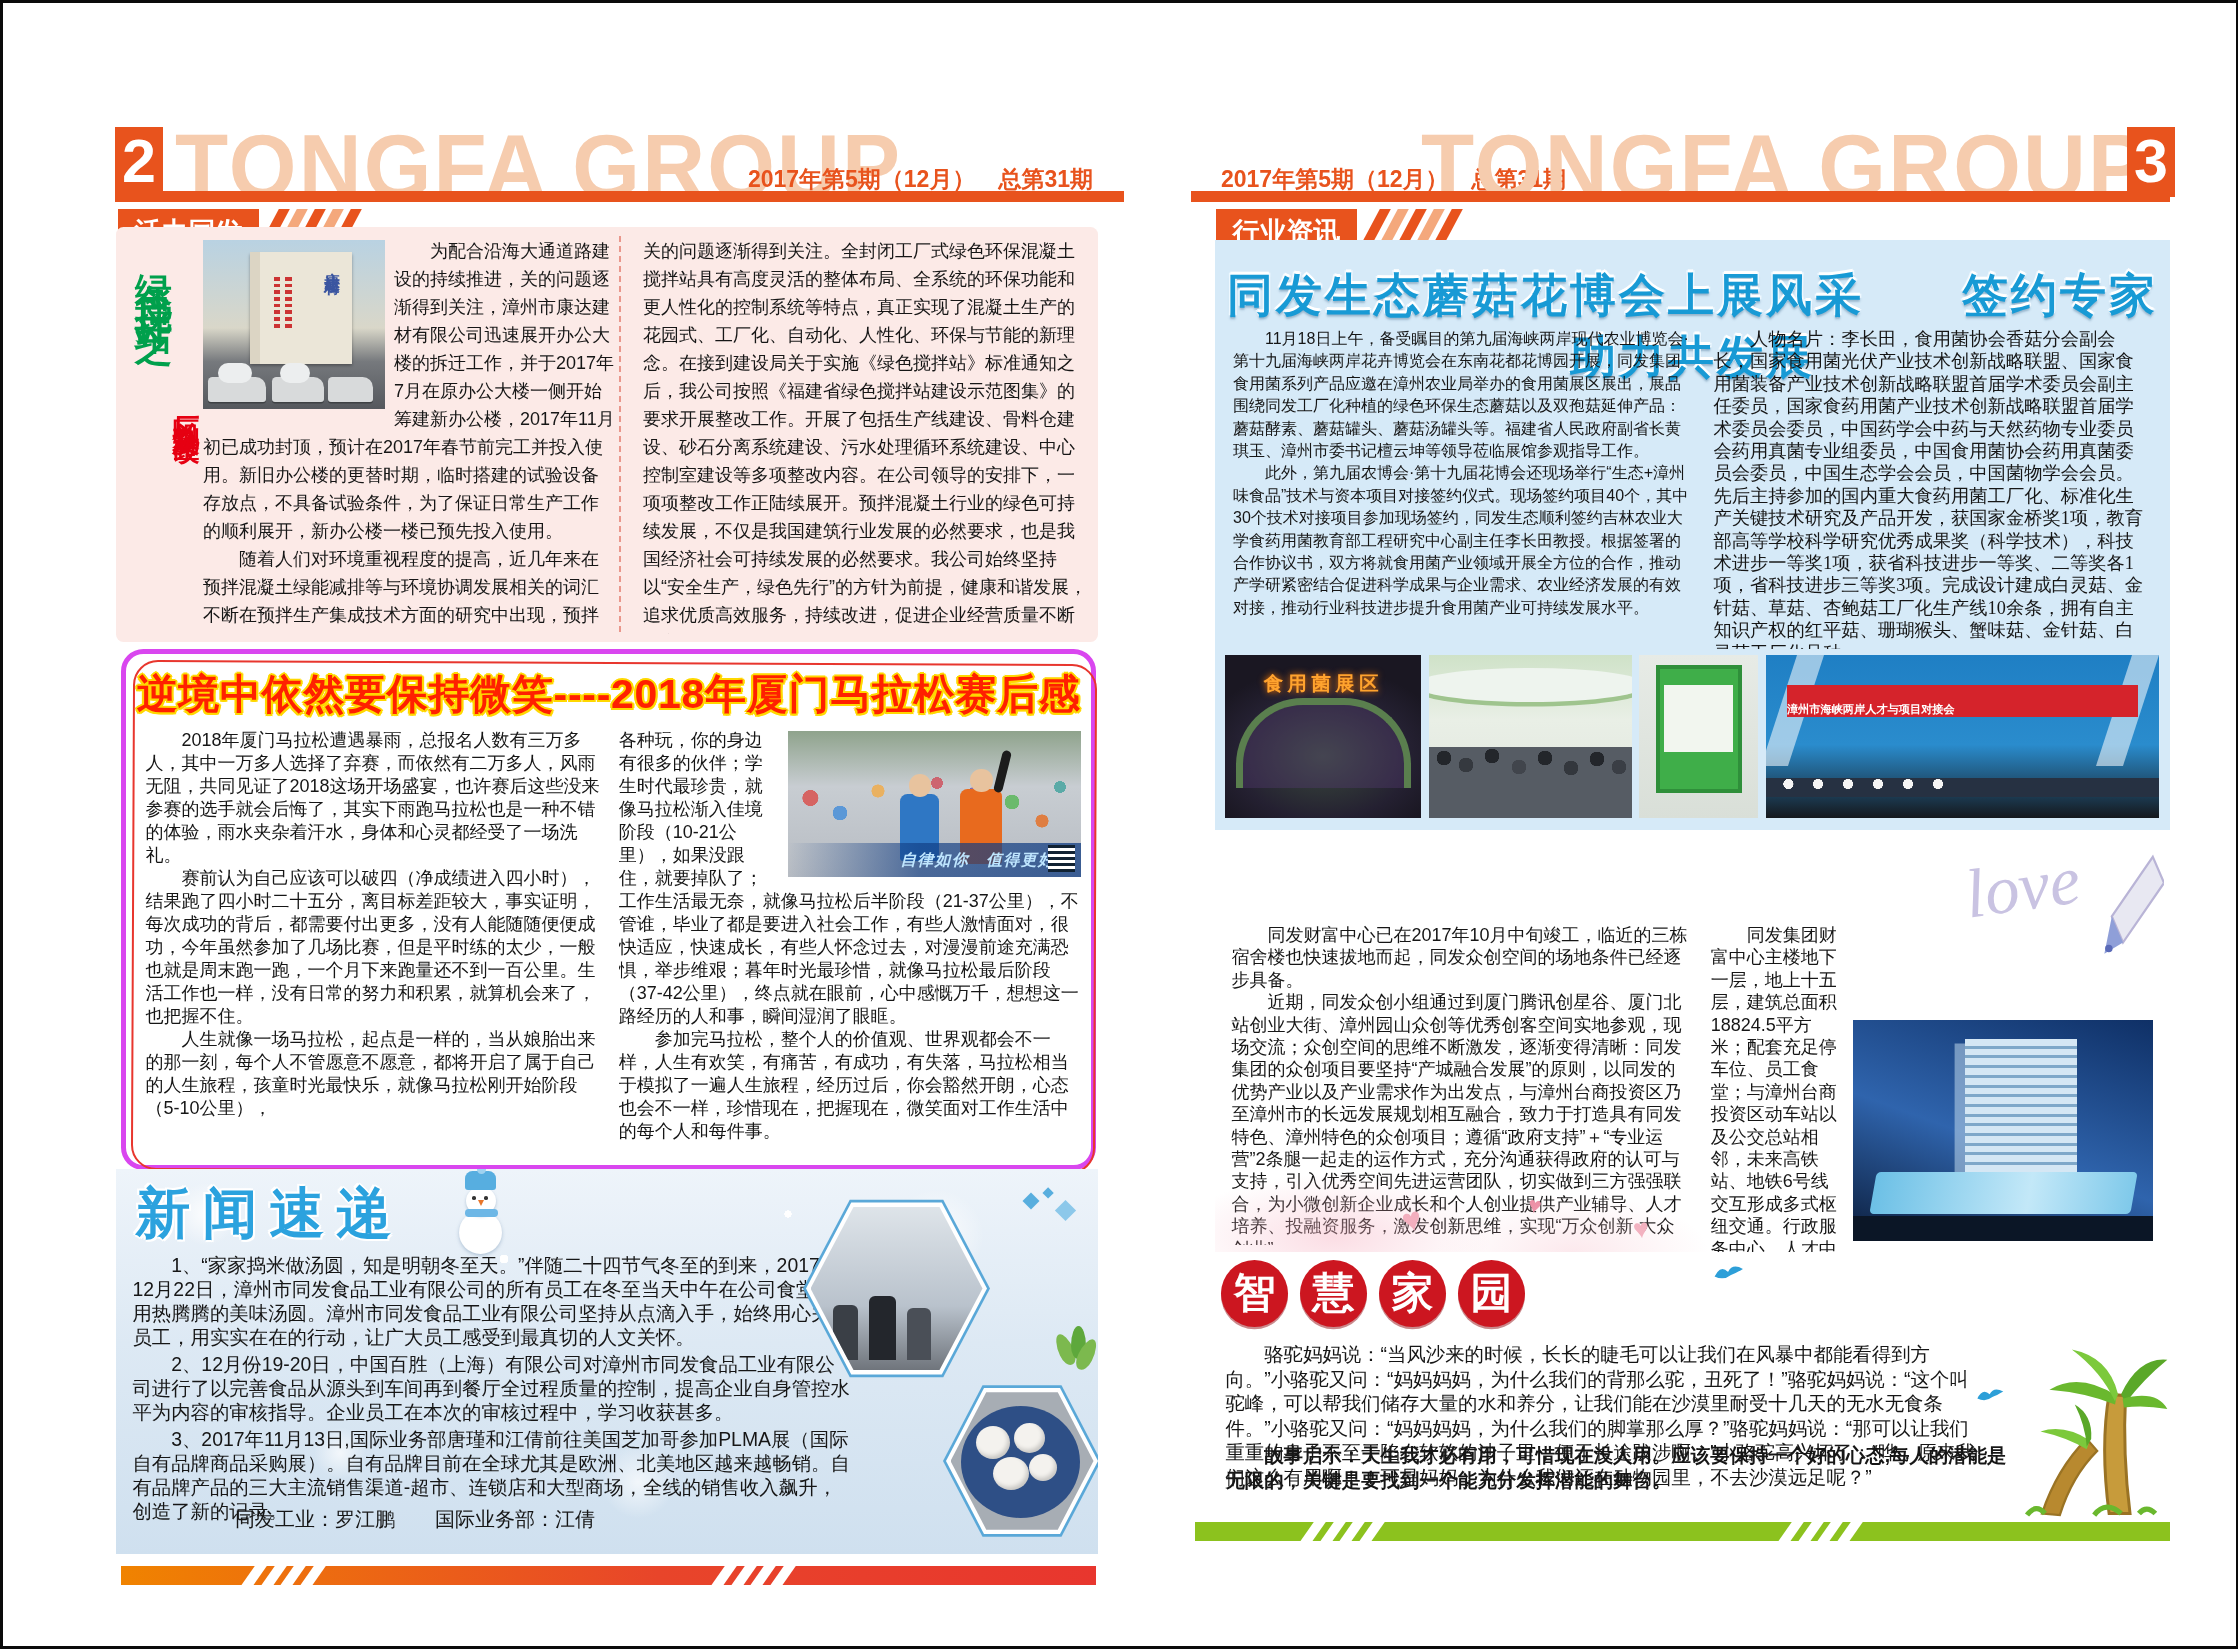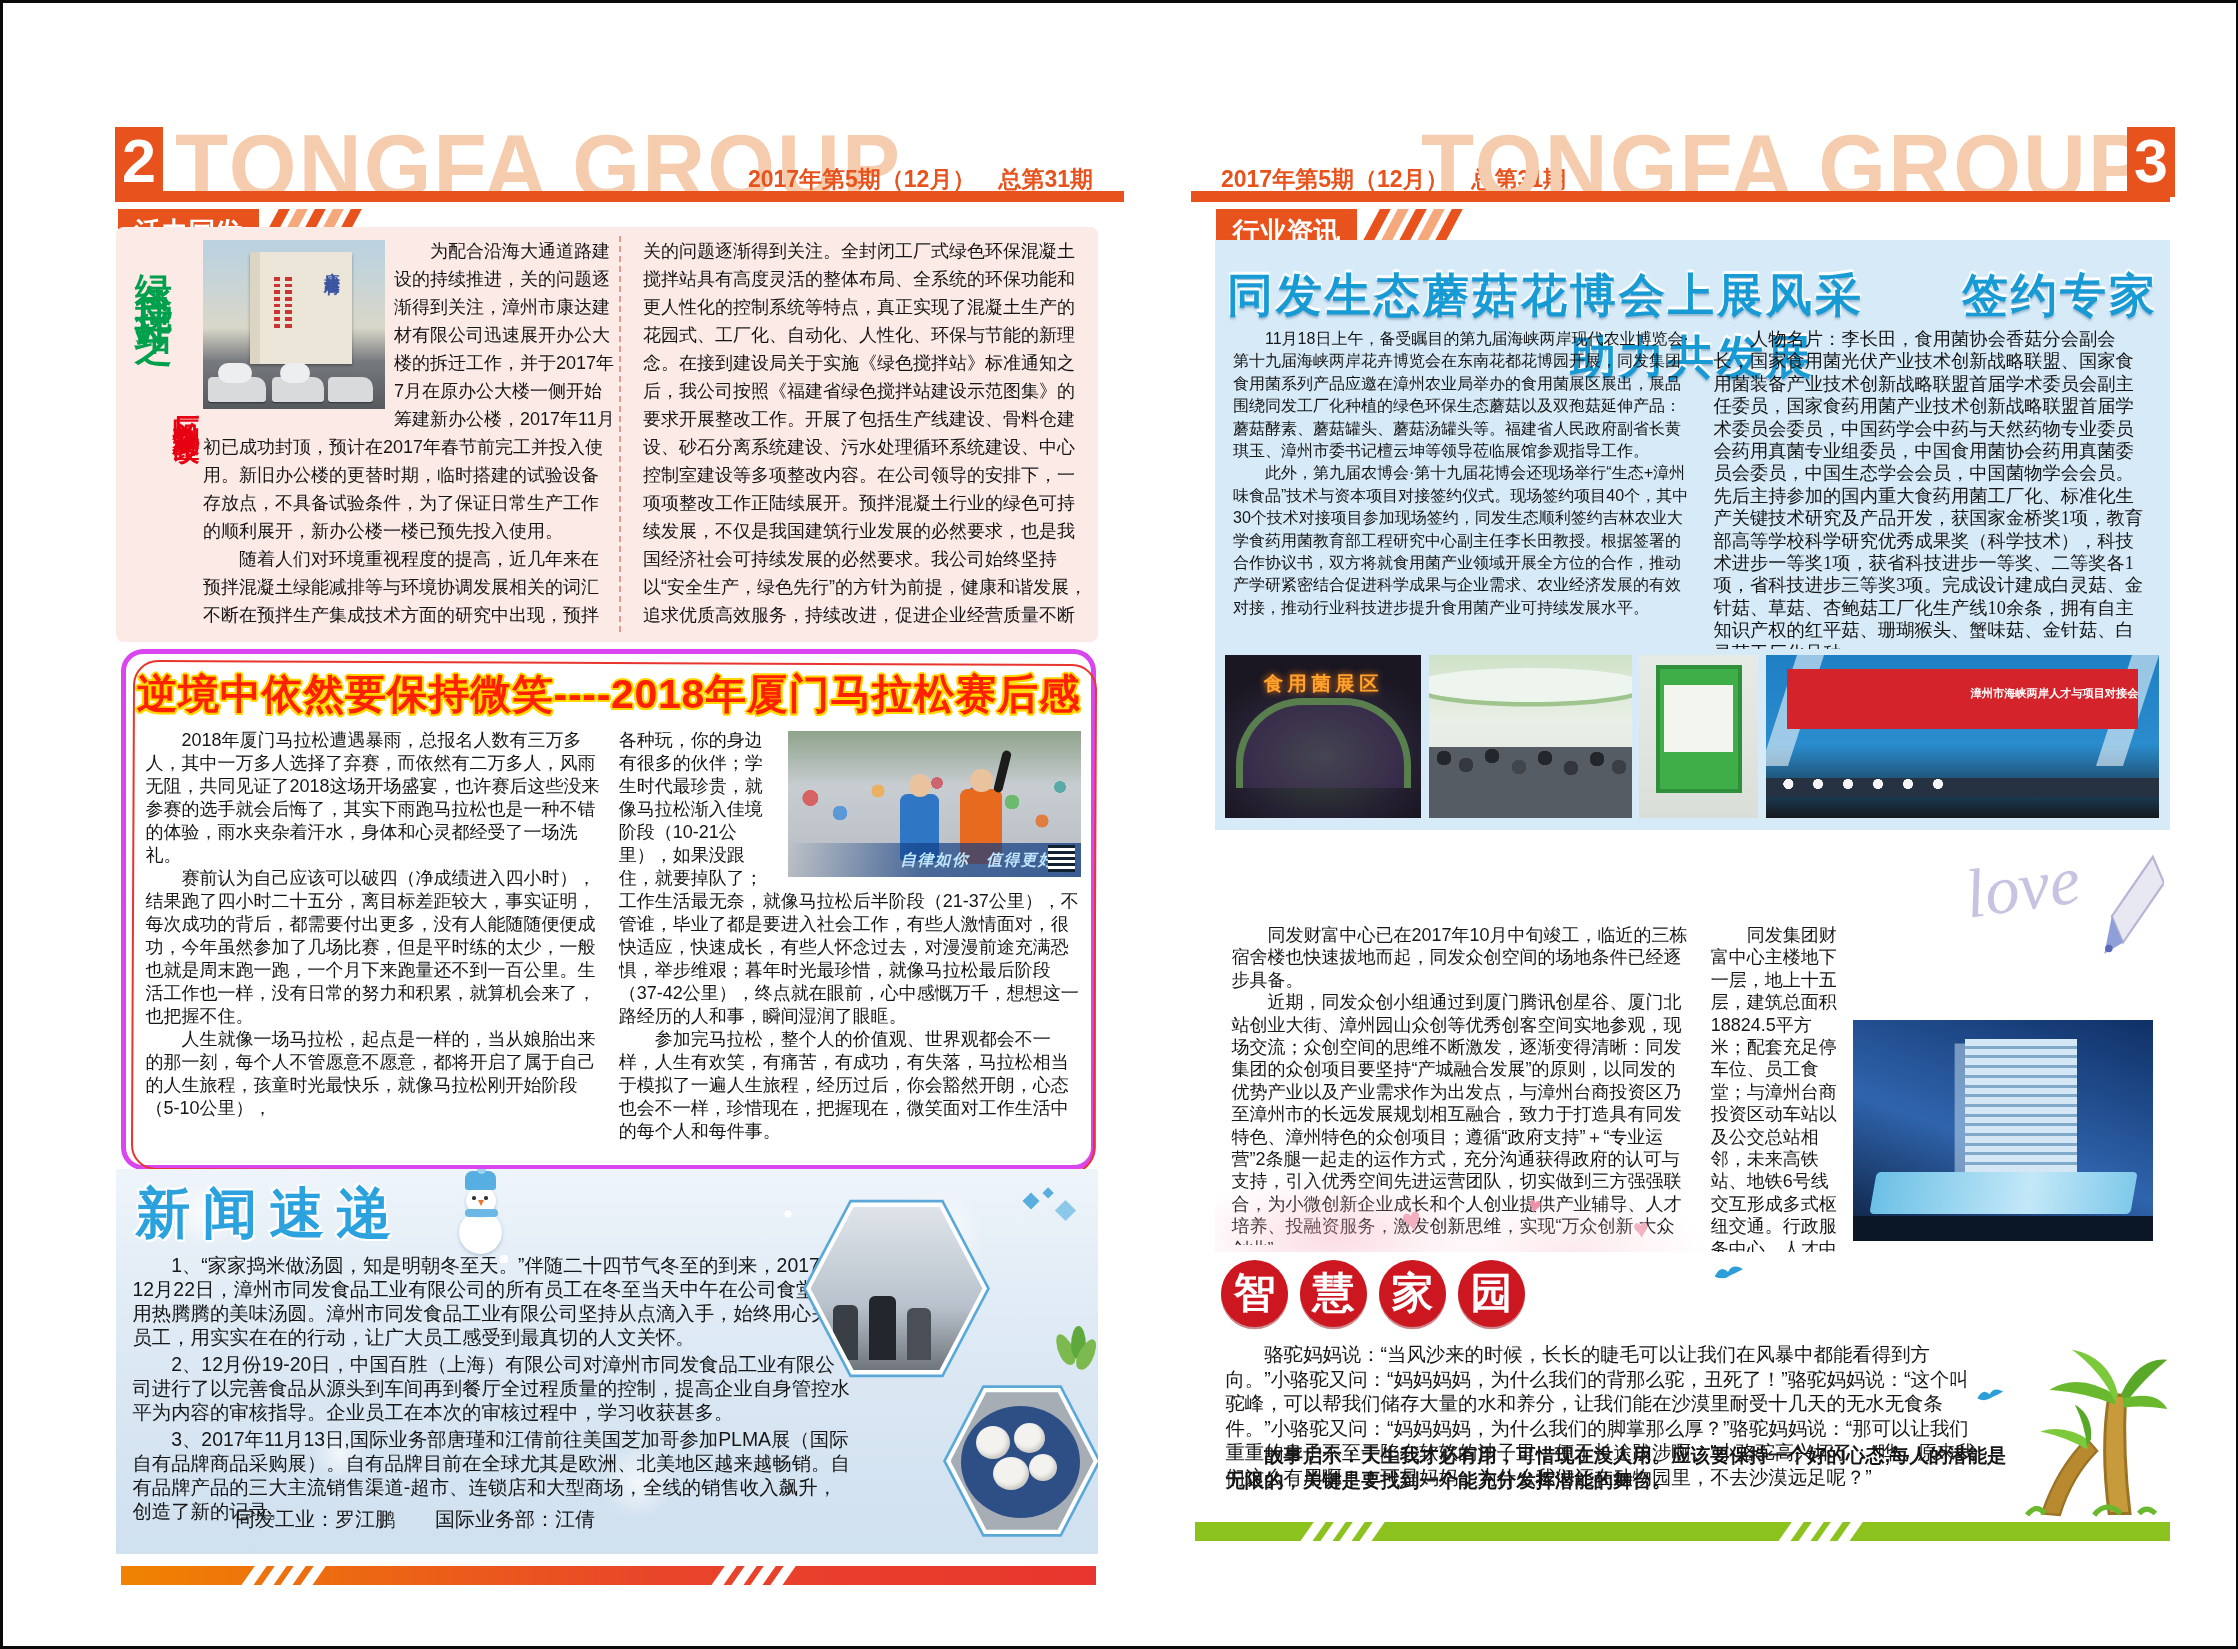--- a/index.html
+++ b/index.html
@@ -135,21 +135,21 @@
       radial-gradient(circle 7.5px at 15px 30px,#23262b 95%,transparent),radial-gradient(circle 7.5px at 37px 37px,#35393f 95%,transparent),
       radial-gradient(circle 7.5px at 63px 28px,#23262b 95%,transparent),radial-gradient(circle 7.5px at 90px 39px,#41454c 95%,transparent),
       radial-gradient(circle 7.5px at 116px 30px,#23262b 95%,transparent),radial-gradient(circle 7.5px at 142px 40px,#33373d 95%,transparent),
       radial-gradient(circle 7.5px at 168px 31px,#23262b 95%,transparent),radial-gradient(circle 7.5px at 190px 39px,#3a3e45 95%,transparent),
       linear-gradient(180deg,transparent 0 19.4px,#565c64 19.4px 100%);}
   .ph4{width:119px;background:linear-gradient(180deg,#e7ebe6 0%,#d9dfd8 100%);}
   .ph4 .tower{position:absolute;left:16.4px;right:16.4px;top:10.4px;bottom:25px;background:#3fae49;border:4.5px solid #2f8f3a;}
   .ph4 .panel{position:absolute;left:25px;right:25px;top:30px;height:67px;background:#f2f6ef;}
   .ph5{flex:1;background:linear-gradient(180deg,#1f7fc4 0%,#2a8ccd 55%,#15181d 100%);}
   .ph5 .stripe{position:absolute;width:27px;top:0;bottom:52px;background:rgba(255,255,255,.55);transform:skewX(-18deg);}
-  .ph5 .rbanner{position:absolute;left:21px;right:21px;top:14px;height:60px;background:#d5232b;color:#fff;font-size:11.2px;font-weight:700;text-align:right;line-height:48px;}
+  .ph5 .rbanner{position:absolute;left:21px;right:21px;top:30px;height:32px;background:#d5232b;color:#fff;font-size:11.2px;font-weight:700;text-align:left;line-height:48px;}
   .ph5 .desk{position:absolute;left:0;right:0;bottom:21px;height:19.4px;background:
       radial-gradient(circle 5.2px at 22.4px 6px,#f5f5f5 95%,transparent),radial-gradient(circle 5.2px at 52px 6px,#f5f5f5 95%,transparent),
       radial-gradient(circle 5.2px at 82px 6px,#f5f5f5 95%,transparent),radial-gradient(circle 5.2px at 112px 6px,#f5f5f5 95%,transparent),
       radial-gradient(circle 5.2px at 142px 6px,#f5f5f5 95%,transparent),radial-gradient(circle 5.2px at 172px 6px,#f5f5f5 95%,transparent),#263142;}
 
   
   #space{left:1212px;top:840px;width:955px;height:409px;background:#fff;overflow:hidden;}
   #space::after{content:"";position:absolute;left:-30px;bottom:-45px;width:567px;height:194px;pointer-events:none;background:
      radial-gradient(ellipse 224px 90px at 149px 134px,rgba(246,180,196,.45),transparent 70%),
      radial-gradient(ellipse 194px 82px at 388px 149px,rgba(248,200,210,.4),transparent 70%);}

